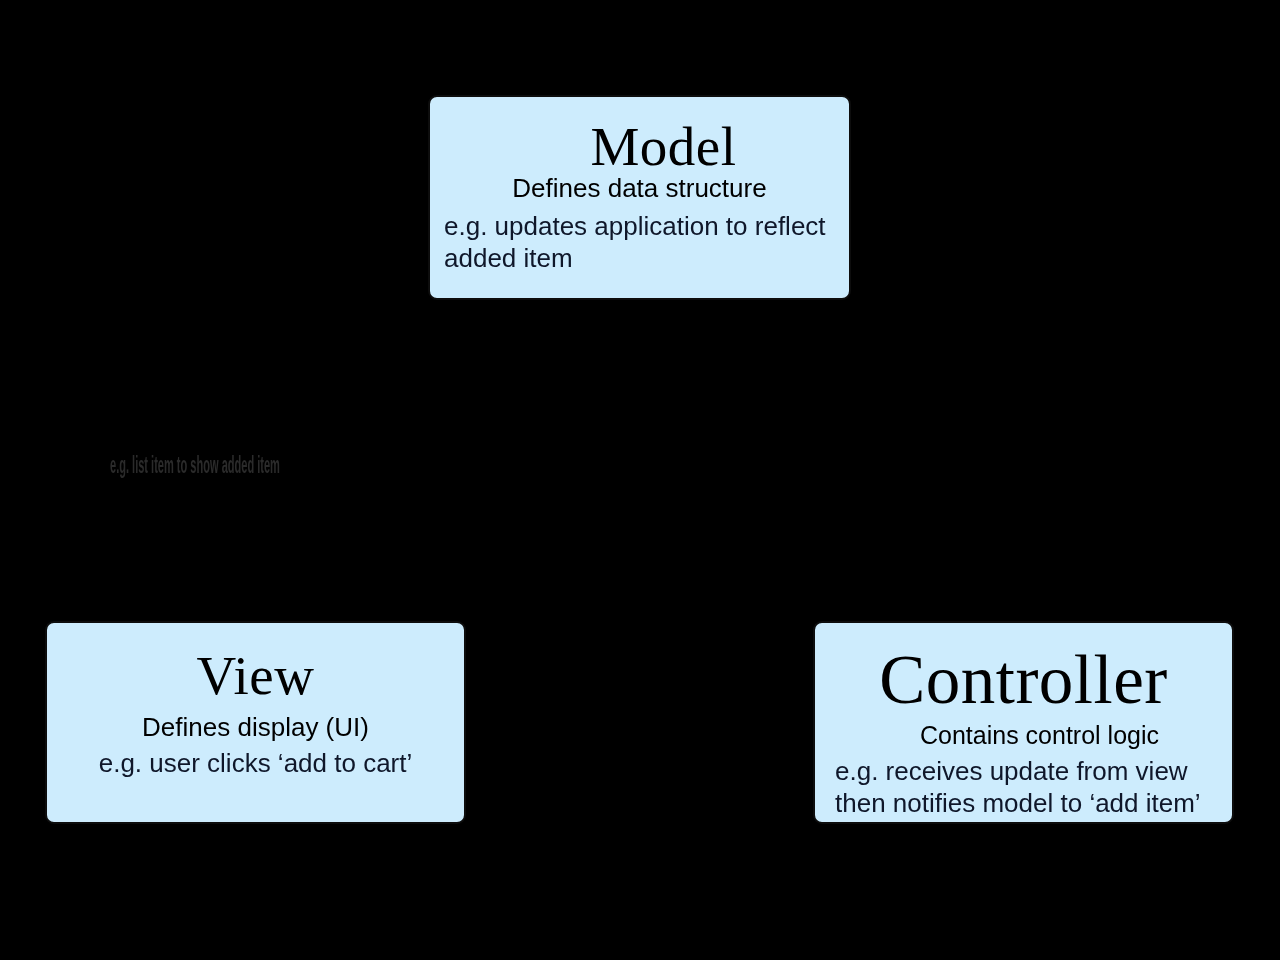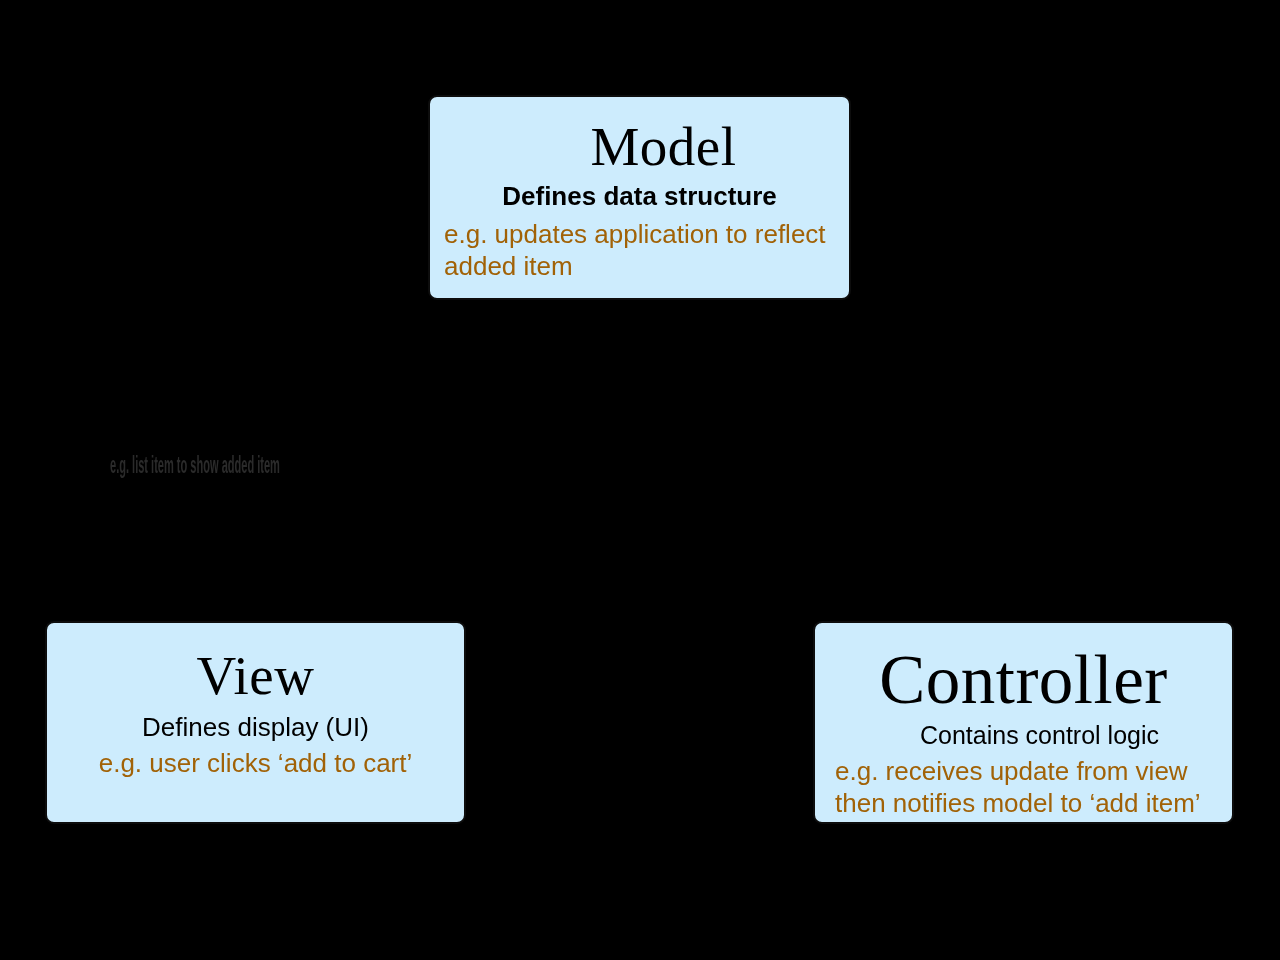--- a/index.html
+++ b/index.html
@@ -35,39 +35,38 @@
     line-height: 1.0;
     letter-spacing: 0.5px;
   }
   .node-subtitle {
     font-family: "Liberation Sans", sans-serif;
     color: #000000;
     line-height: 1.15;
   }
   .node-example {
     font-family: "Liberation Sans", sans-serif;
-    color: #a16207;
+    color: #0f172a;
     line-height: 1.25;
   }
   
   #node-model {
     left: 428px;
     top: 95px;
     width: 423px;
     height: 205px;
   }
   #node-model .node-title {
     font-size: 55px;
     margin-top: 22px;
     padding-left: 48px;
   }
   #node-model .node-subtitle {
     font-size: 26px;
-    margin-top: 8px;
-    font-weight: bold;
+    margin-top: 0;
   }
   #node-model .node-example {
     font-size: 26px;
     margin-top: 6px;
     text-align: left;
     padding: 0 12px 0 14px;
   }
   
   #node-view {
     left: 45px;

